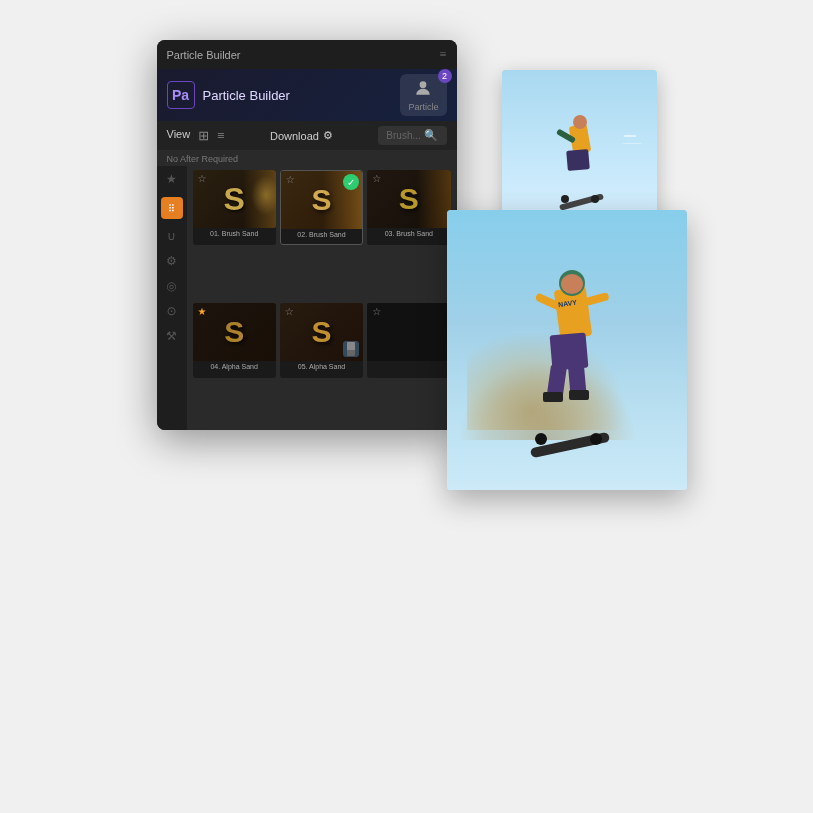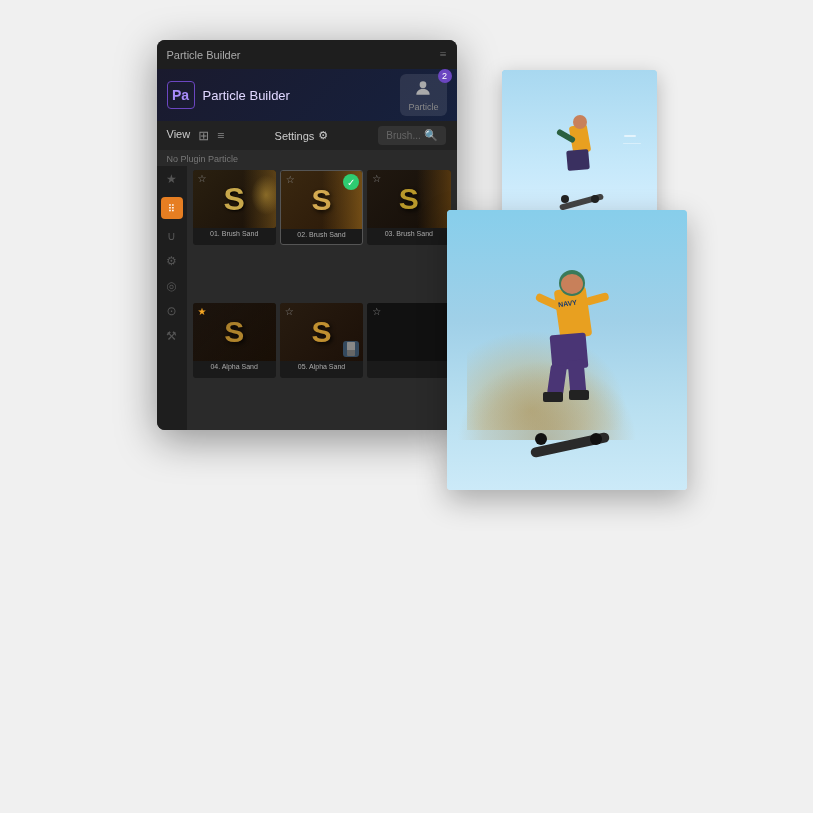--- a/index.html
+++ b/index.html
@@ -458,30 +458,30 @@
         </div>
       </div>
 
       <div class="panel-toolbar">
         <div class="toolbar-left">
           <span class="toolbar-view-label">View</span>
           <span class="toolbar-icon-btn">⊞</span>
           <span class="toolbar-icon-btn">≡</span>
         </div>
         <div class="toolbar-settings">
-          <span>Settings</span>
+          <span>Download</span>
           <span>⚙</span>
         </div>
         <div class="search-box">
           <span class="search-text">Brush...</span>
           <span class="search-icon-small">🔍</span>
         </div>
       </div>
 
-      <div class="panel-label">No Plugin Particle</div>
+      <div class="panel-label">No After Required</div>
 
       <div class="panel-sidebar-content">
 
         <div class="panel-sidebar">
           <span class="sidebar-icon">★</span>
           <div class="sidebar-icon-active">
             <span style="font-size:10px;">⠿</span>
           </div>
           <span class="sidebar-icon">∪</span>
           <span class="sidebar-icon">⚙</span>

